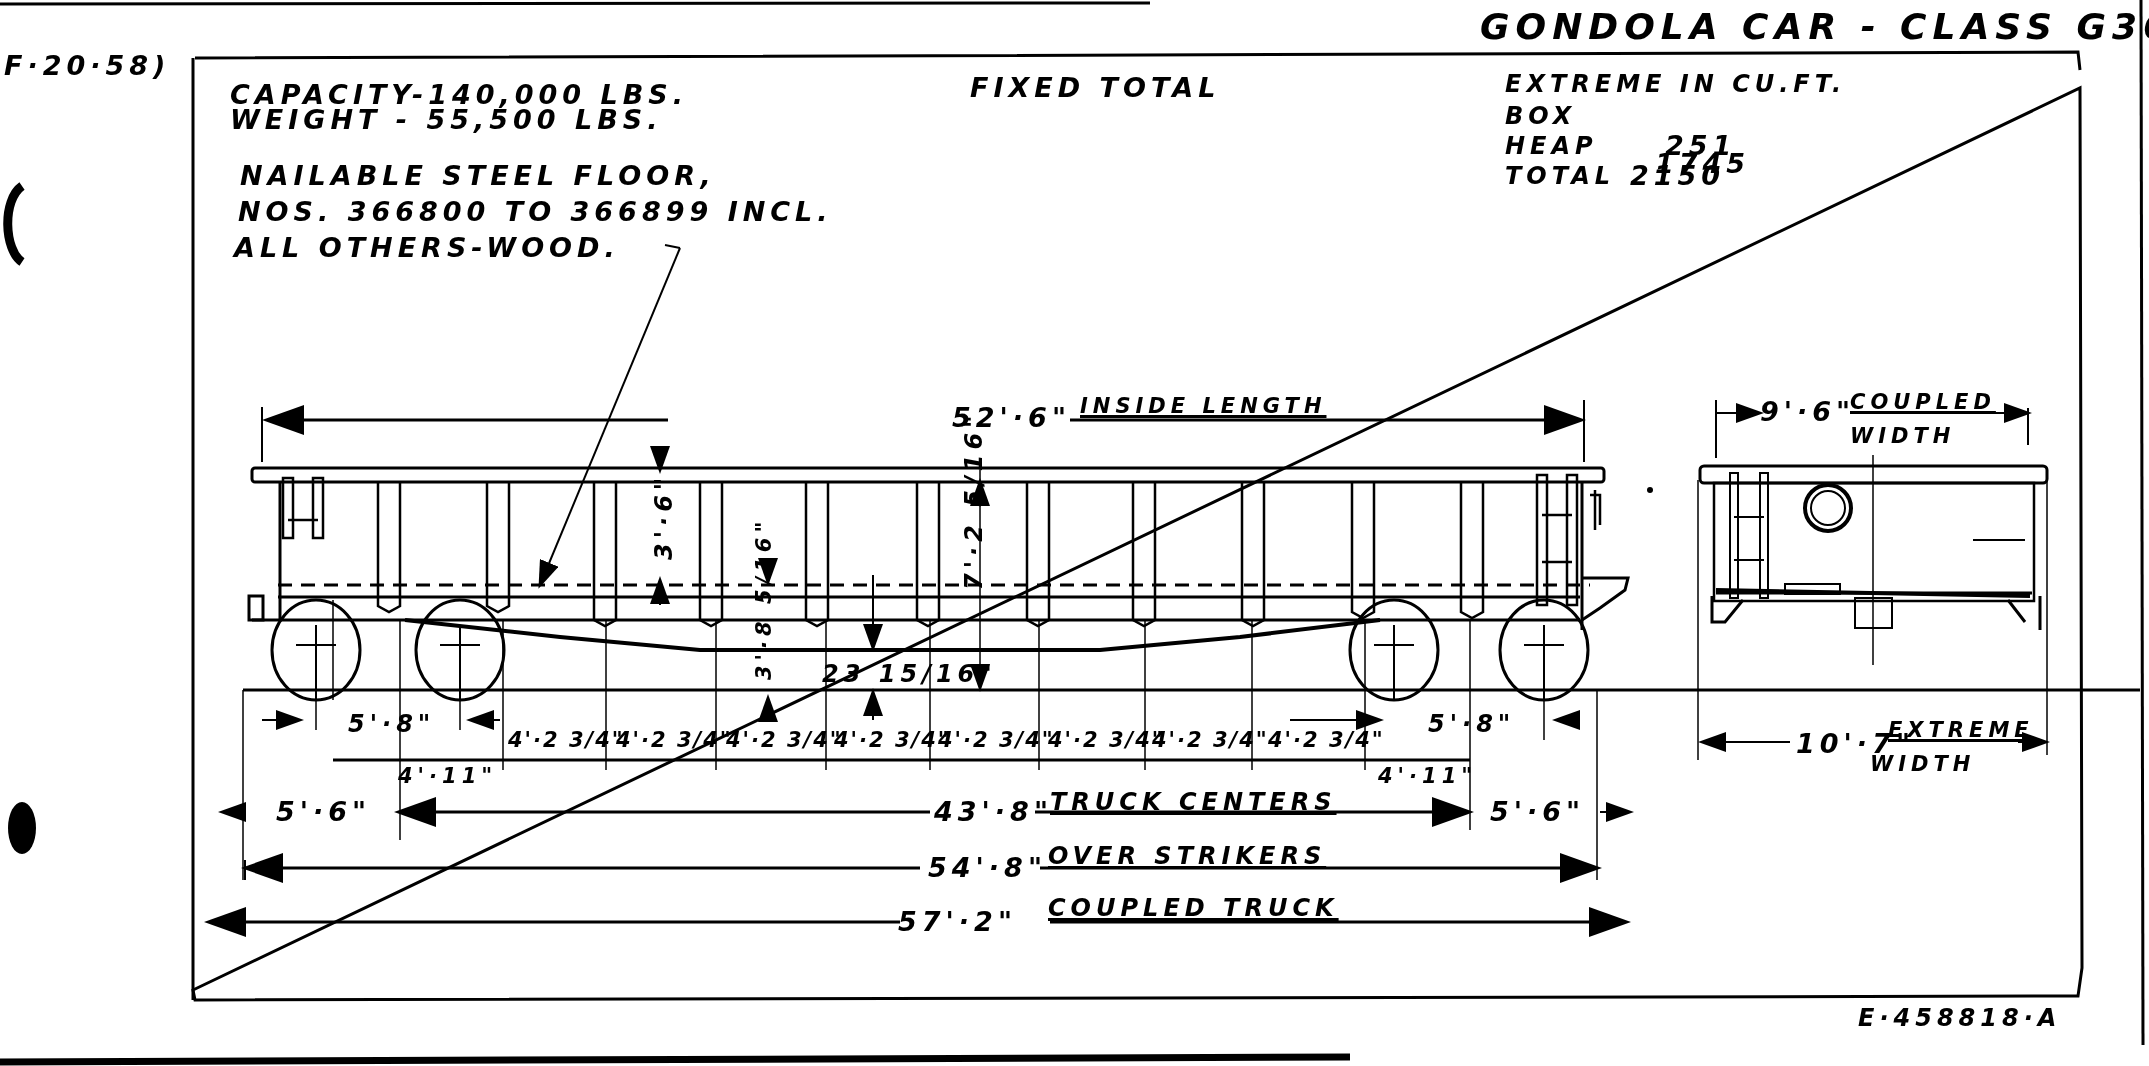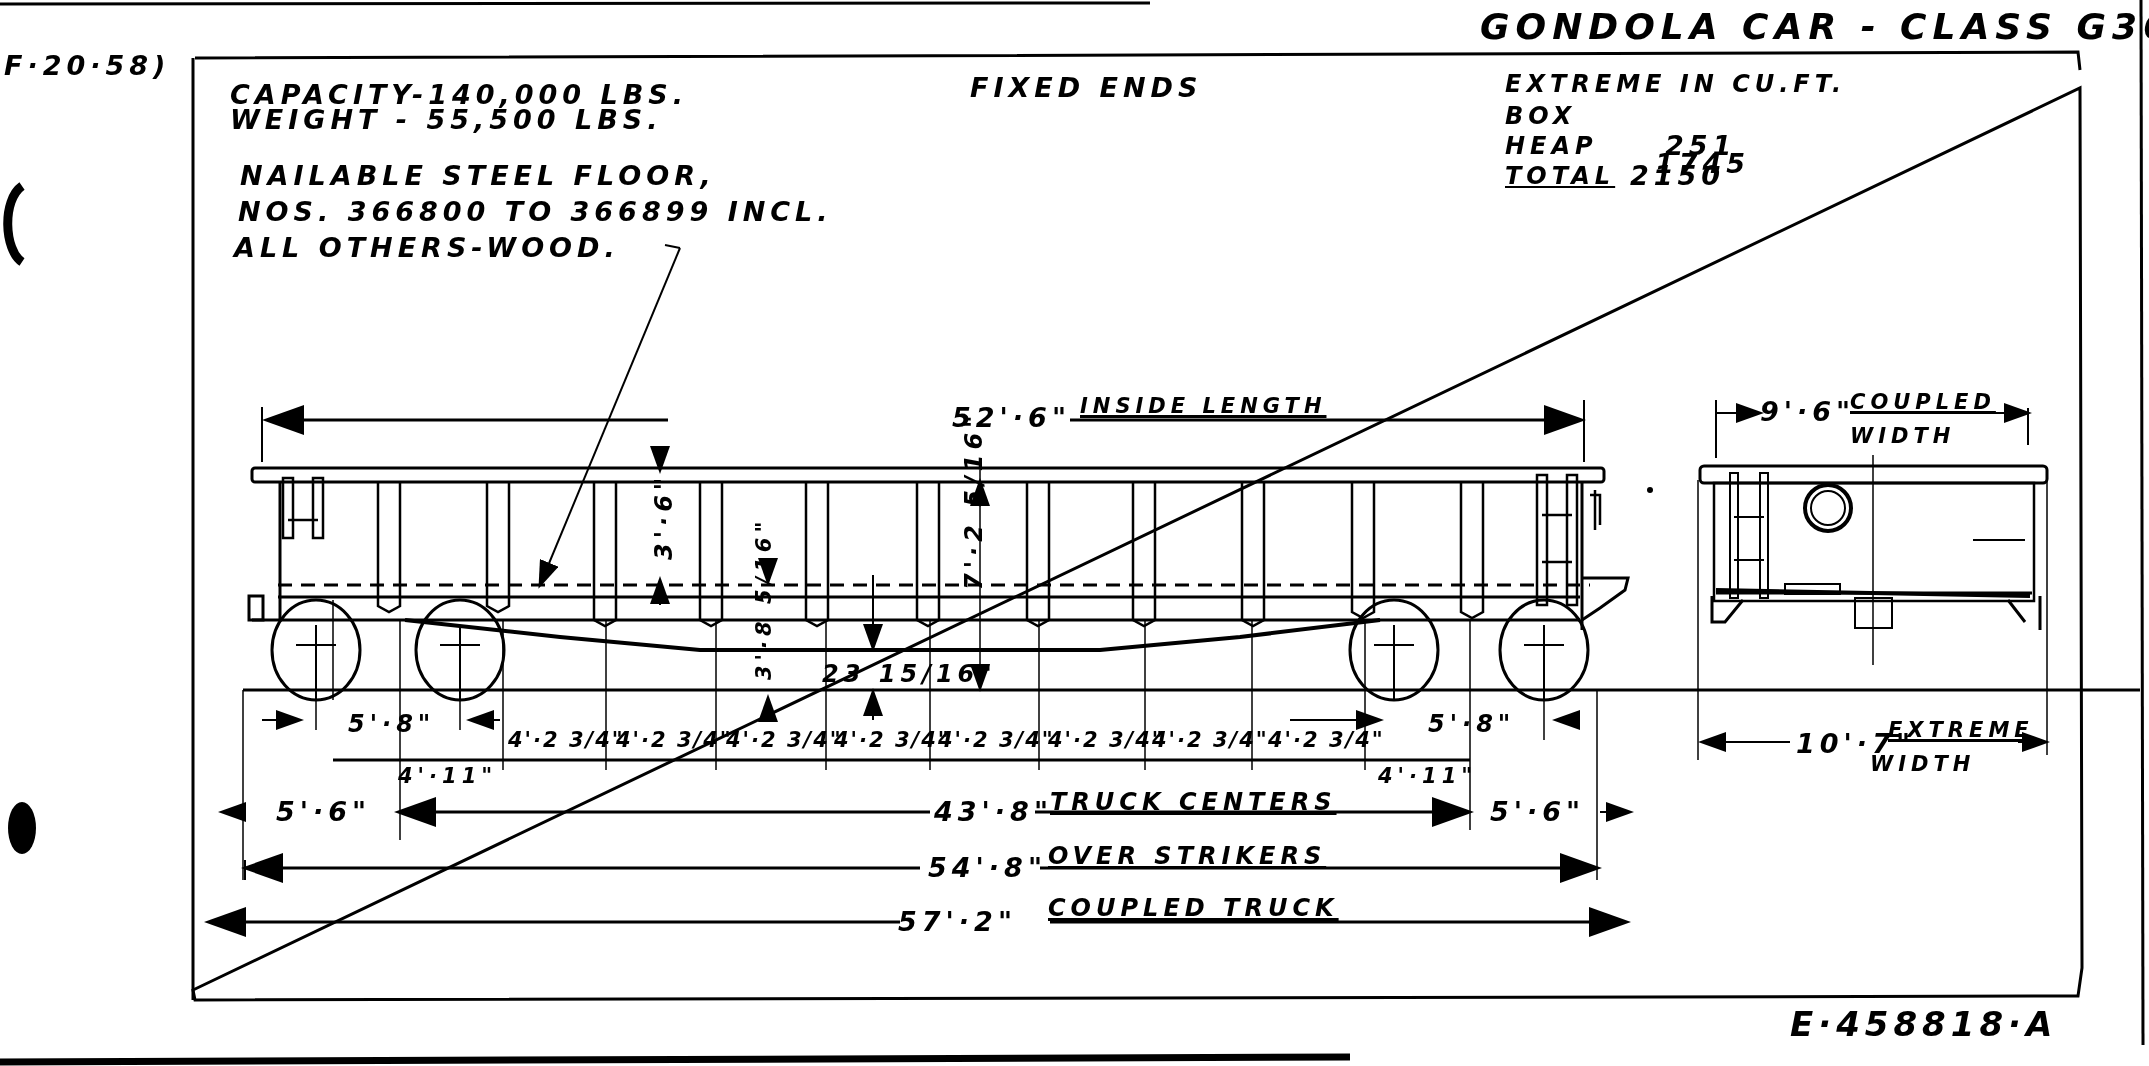--- a/index.html
+++ b/index.html
@@ -188,29 +188,29 @@
 <div class="abs hand md" style="left:4px;top:50px;">F·20·58)</div>
 
 <div>
   <div class="abs hand md" style="left:230px;top:72px;margin-top:7px;">CAPACITY-140,000 LBS.</div>
   <div class="abs hand md" style="left:230px;top:104px;">WEIGHT  - 55,500 LBS.</div>
   <div class="abs hand md" style="left:240px;top:160px;">NAILABLE STEEL FLOOR,</div>
   <div class="abs hand md" style="left:238px;top:196px;">NOS. 366800 TO 366899 INCL.</div>
   <div class="abs hand md" style="left:234px;top:232px;">ALL OTHERS-WOOD.</div>
 </div>
 
-<div class="abs hand md" style="left:970px;top:72px;">FIXED ENDS</div>
+<div class="abs hand md" style="left:970px;top:72px;">FIXED TOTAL</div>
 
 <div>
   <div class="abs hand sm" style="left:1505px;top:70px;">EXTREME IN CU.FT.</div>
   <div class="abs hand sm" style="left:1505px;top:102px;">BOX</div>
   <div class="abs hand md" style="left:1655px;top:100px;margin-top:48px;">1745</div>
   <div class="abs hand sm" style="left:1505px;top:132px;">HEAP</div>
   <div class="abs hand md" style="left:1665px;top:130px;">251</div>
-  <div class="abs hand sm" style="left:1505px;top:162px;text-decoration:underline;">TOTAL</div>
+  <div class="abs hand sm" style="left:1505px;top:162px;">TOTAL</div>
   <div class="abs hand md" style="left:1630px;top:160px;">2150</div>
 </div>
 
 <div>
   <div class="abs hand md" style="left:952px;top:402px;">52'·6"</div>
   <div class="abs hand xs ul" style="left:1080px;top:394px;">INSIDE LENGTH</div>
 
   <div class="abs hand sm vert" style="left:650px;top:560px;">3'·6"</div>
   <div class="abs hand sm vert" style="left:960px;top:590px;">7'·2 5/16"</div>
   <div class="abs hand xs vert" style="left:752px;top:680px;">3'·8 5/16"</div>
@@ -247,13 +247,13 @@
 <div>
   <div class="abs hand md" style="left:1760px;top:396px;">9'·6"</div>
   <div class="abs hand xs ul" style="left:1850px;top:390px;">COUPLED</div>
   <div class="abs hand xs" style="left:1850px;top:424px;">WIDTH</div>
 
   <div class="abs hand md" style="left:1796px;top:728px;">10'·7"</div>
   <div class="abs hand xs ul" style="left:1888px;top:718px;">EXTREME</div>
   <div class="abs hand xs" style="left:1870px;top:752px;">WIDTH</div>
 </div>
 
-<div class="abs hand lg" style="left:1790px;top:1004px;font-size:34px;">E·458818·A</div>
+<div class="abs hand lg" style="left:1858px;top:1004px;font-size:24px;">E·458818·A</div>
 
 </body></html>

